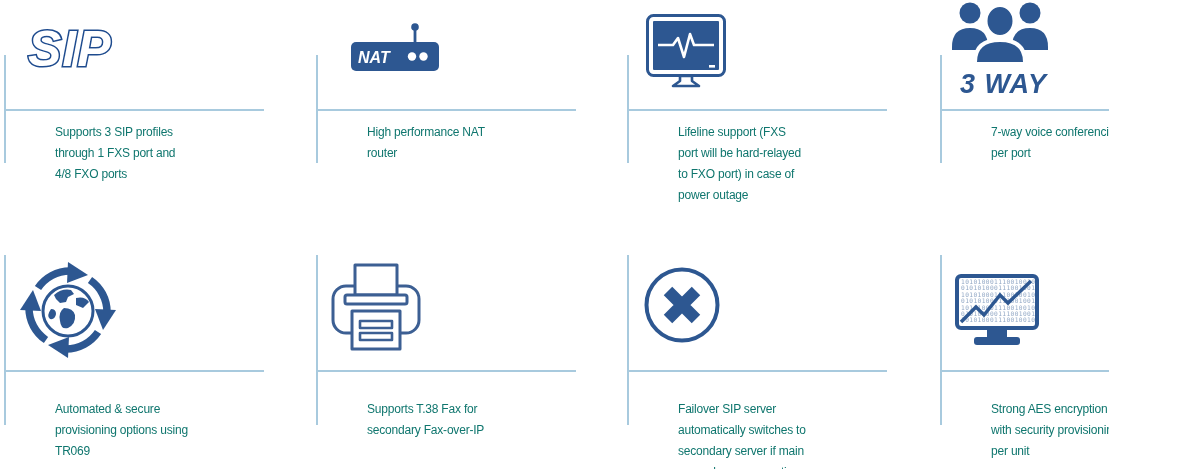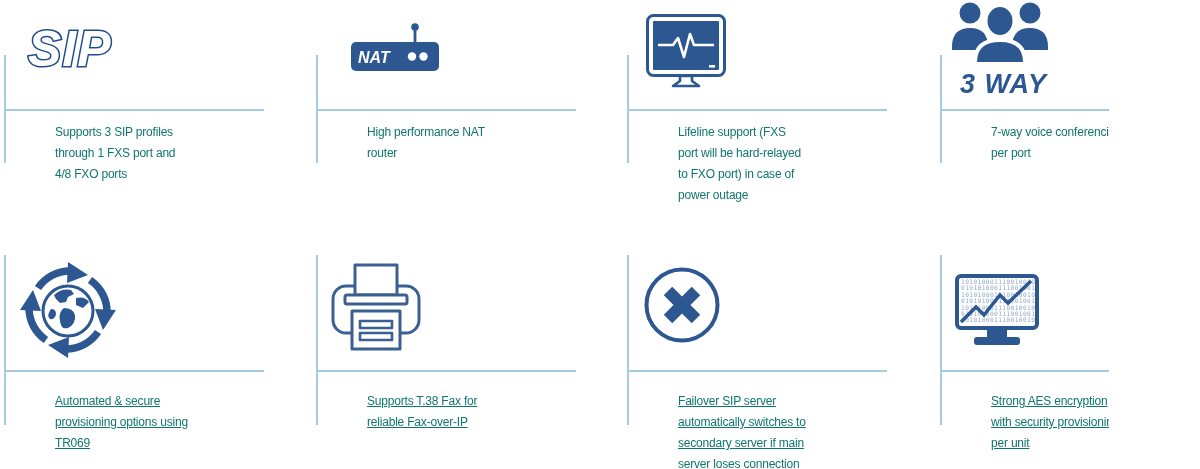--- a/index.html
+++ b/index.html
@@ -12,21 +12,21 @@
   .row1 .vline{height:108px;}
   .row2 .vline{height:170px;}
   .hline{position:absolute;left:0;width:260px;height:2px;background:#a8cade;}
   .row1 .hline{top:54px;}
   .row2 .hline{top:115px;}
   .feature-text{
     position:absolute;left:17px;width:242px;color:#0f766e;
     font-size:12px;line-height:21px;white-space:pre-line;letter-spacing:-0.2px;margin-left:34px;
   }
   .row1 .feature-text{top:67px;}
-  .row2 .feature-text{top:136px;text-decoration:underline;}
+  .row2 .feature-text{top:144px;}
   .ic{position:absolute;}
   #c1 .ic{left:21px;top:-35px;}
   #c2 .ic{left:33px;top:-33px;}
   #c3 .ic{left:19px;top:-41px;}
   #c4 .ic{left:8px;top:-55px;}
   #c5 .ic{left:16px;top:7px;}
   #c6 .ic{left:15px;top:8px;}
   #c7 .ic{left:16px;top:11px;}
   #c8 .ic{left:15px;top:19px;}
   #c1{left:4px;top:55px;}   #c2{left:316px;top:55px;}
@@ -167,21 +167,21 @@
       <svg width="90" height="90" viewBox="0 0 90 90" fill="none" stroke="#3c5f93" stroke-width="3" stroke-linejoin="round">
         <rect x="2" y="23" width="86" height="47" rx="13" fill="#ffffff"></rect>
         <rect x="24" y="2" width="42" height="30" fill="#ffffff"></rect>
         <rect x="14" y="32" width="62" height="9" rx="2" fill="#ffffff"></rect>
         <rect x="21" y="48" width="48" height="38" fill="#ffffff"></rect>
         <rect x="29" y="58" width="32" height="7" stroke-width="2.6"></rect>
         <rect x="29" y="70" width="32" height="7" stroke-width="2.6"></rect>
       </svg>
     </div>
     <div class="feature-text">Supports T.38 Fax for
-reliable Fax-over-IP</div>
+secondary Fax-over-IP</div>
   </div>
 
   <div class="cell row2" id="c7">
     <div class="vline"></div>
     <div class="hline"></div>
     <div class="ic">
       <svg width="78" height="78" viewBox="0 0 78 78">
         <circle cx="39" cy="39" r="35.5" fill="#ffffff" stroke="#2d5791" stroke-width="4"></circle>
         <path d="M25,25 L53,53 M53,25 L25,53" stroke="#2d5791" stroke-width="12"></path>
       </svg>

